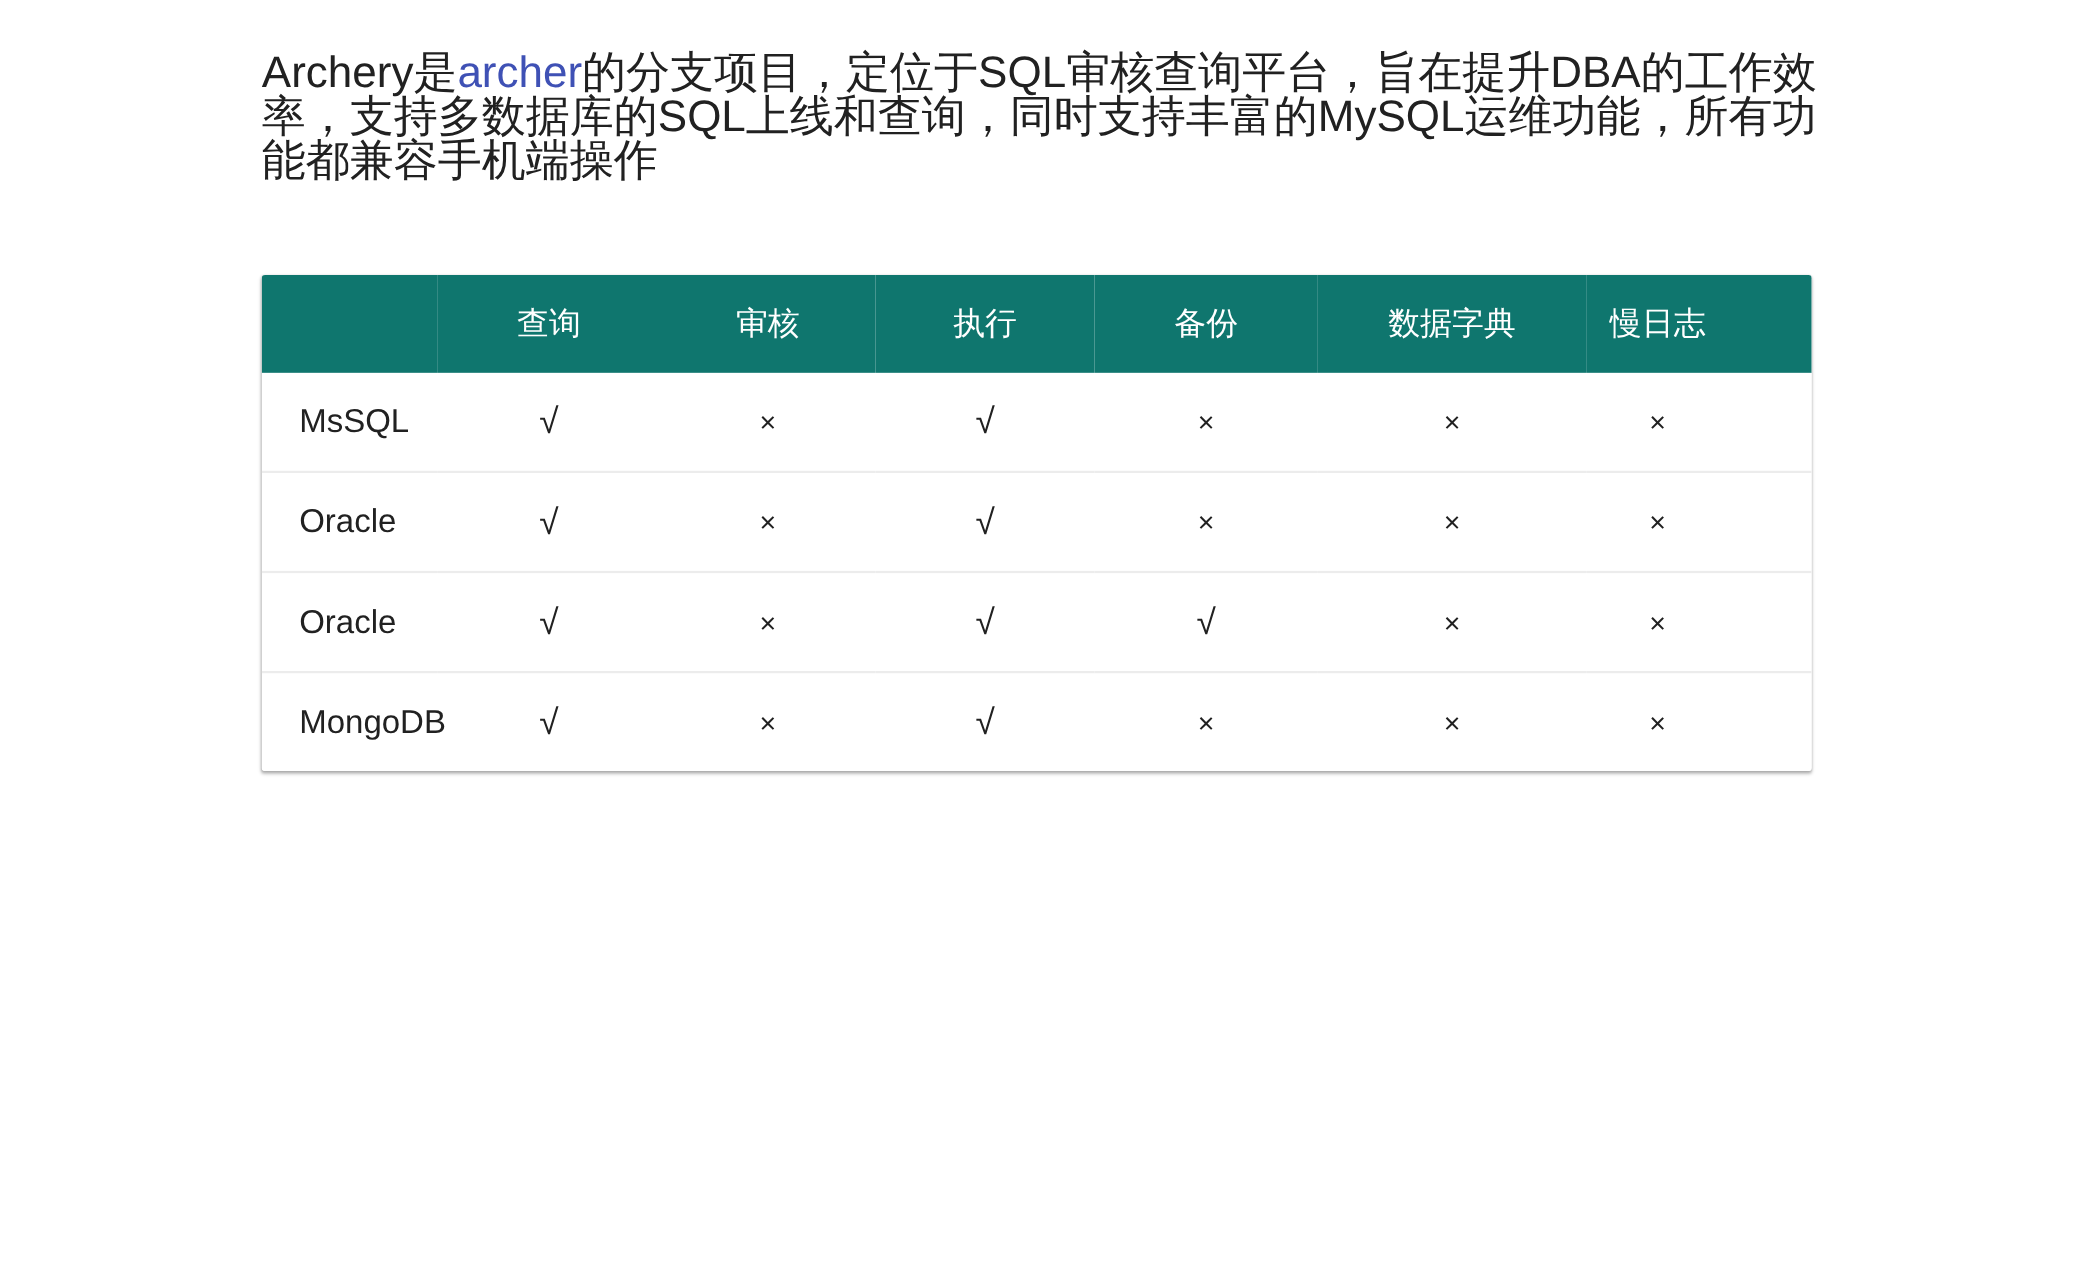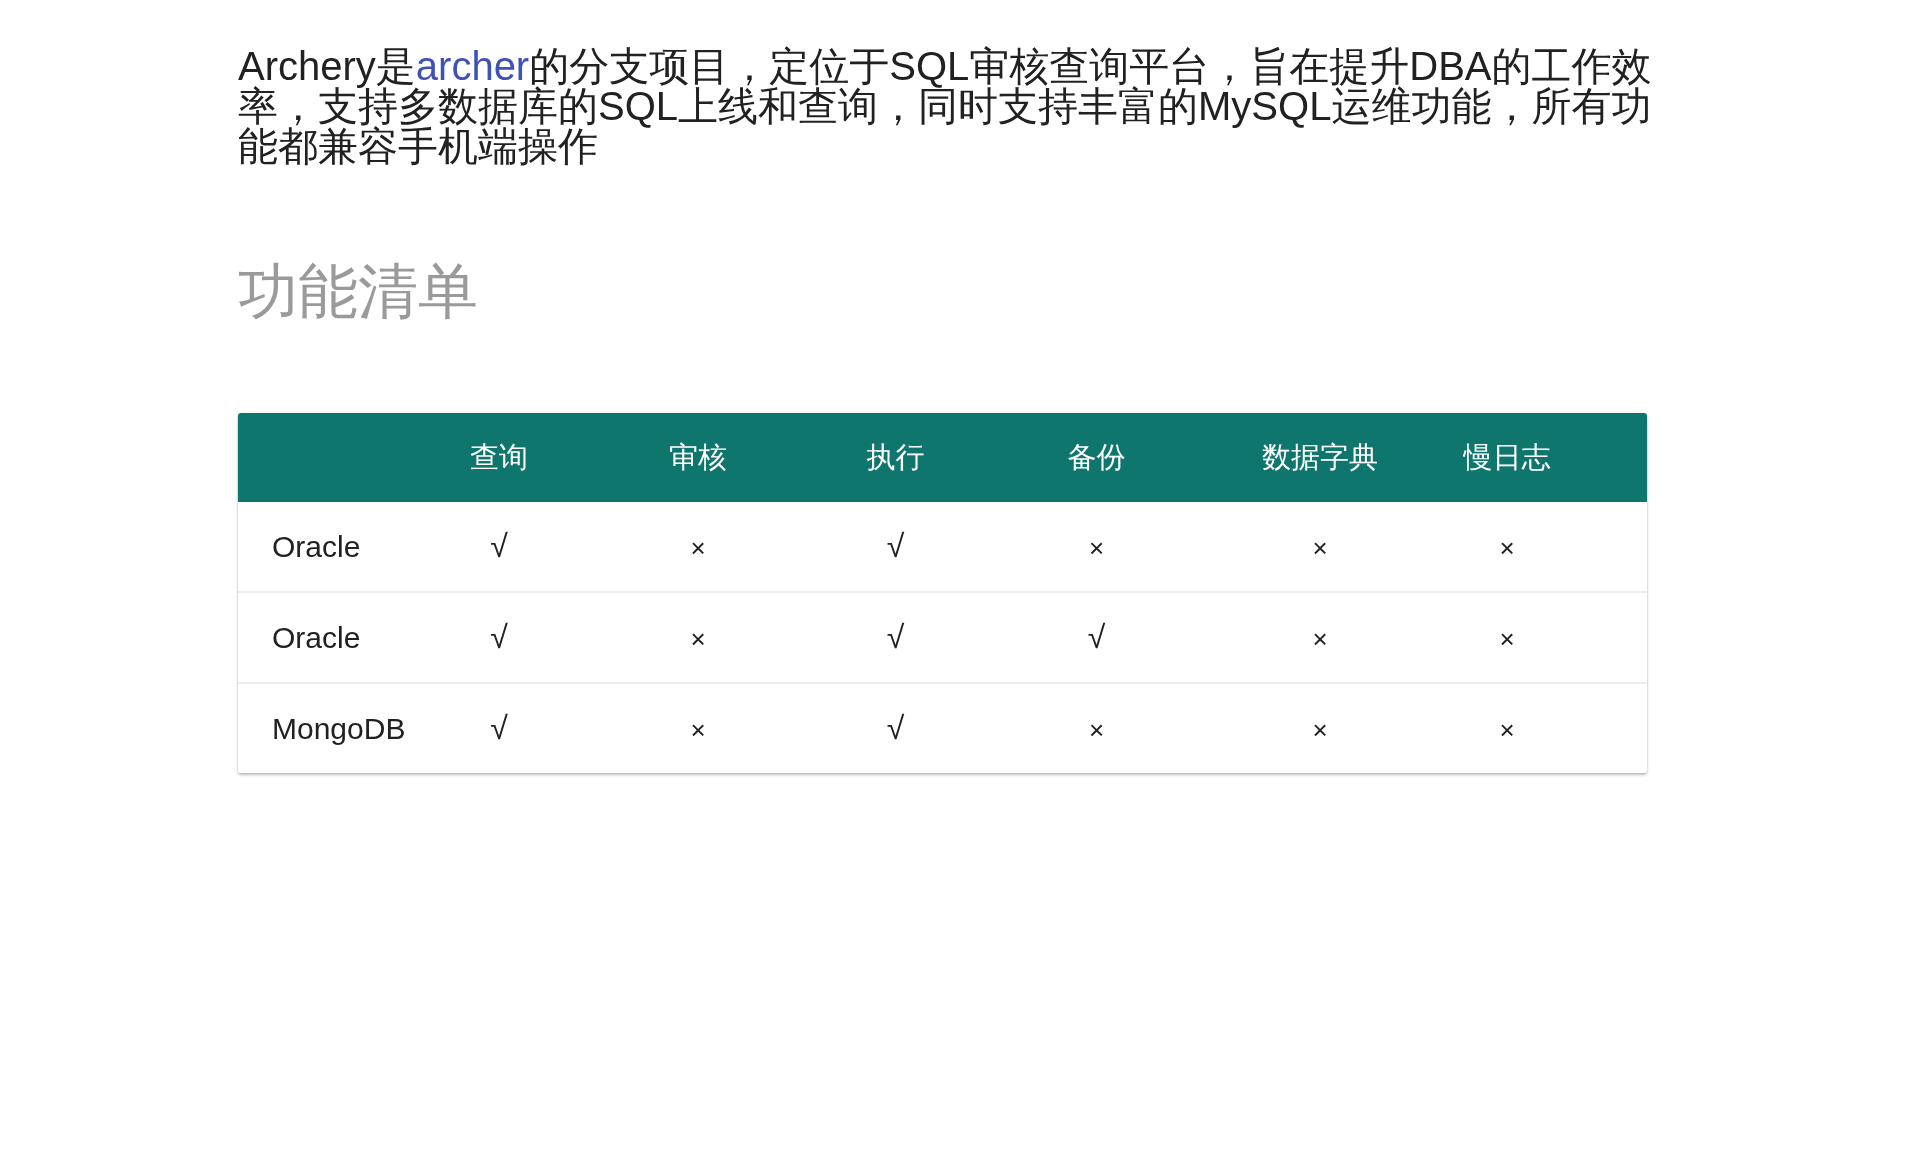--- a/index.html
+++ b/index.html
@@ -93,21 +93,20 @@
   }
 </style>
 </head>
 <body>
 
 <div class="page">
 
 
   <p class="intro-paragraph"><span>Archery是</span><a class="inline-link" href="#">archer</a><span>的分支项目，定位于SQL审核查询平台，旨在提升DBA的工作效率，支持多数据库的SQL上线和查询，同时支持丰富的MySQL运维功能，所有功能都兼容手机端操作</span></p>
 
-  <h2 class="features-heading">功能清单</h2>
 
   <div class="table-card">
     <table class="feature-table">
       <colgroup>
           <col style="width: 160px;">
           <col style="width: 202px;">
           <col style="width: 196px;">
           <col style="width: 199px;">
           <col style="width: 203px;">
           <col style="width: 244px;">
@@ -118,20 +117,29 @@
             <th></th>
             <th>查询</th>
             <th>审核</th>
             <th>执行</th>
             <th>备份</th>
             <th>数据字典</th>
             <th>慢日志</th>
           </tr>
       </thead>
       <tbody>
+          <tr>
+            <td>MsSQL</td>
+            <td><span class="check-mark">√</span></td>
+            <td><span class="cross-mark">×</span></td>
+            <td><span class="check-mark">√</span></td>
+            <td><span class="cross-mark">×</span></td>
+            <td><span class="cross-mark">×</span></td>
+            <td><span class="cross-mark">×</span></td>
+          </tr>
           <tr>
             <td>Oracle</td>
             <td><span class="check-mark">√</span></td>
             <td><span class="cross-mark">×</span></td>
             <td><span class="check-mark">√</span></td>
             <td><span class="cross-mark">×</span></td>
             <td><span class="cross-mark">×</span></td>
             <td><span class="cross-mark">×</span></td>
           </tr>
           <tr>

